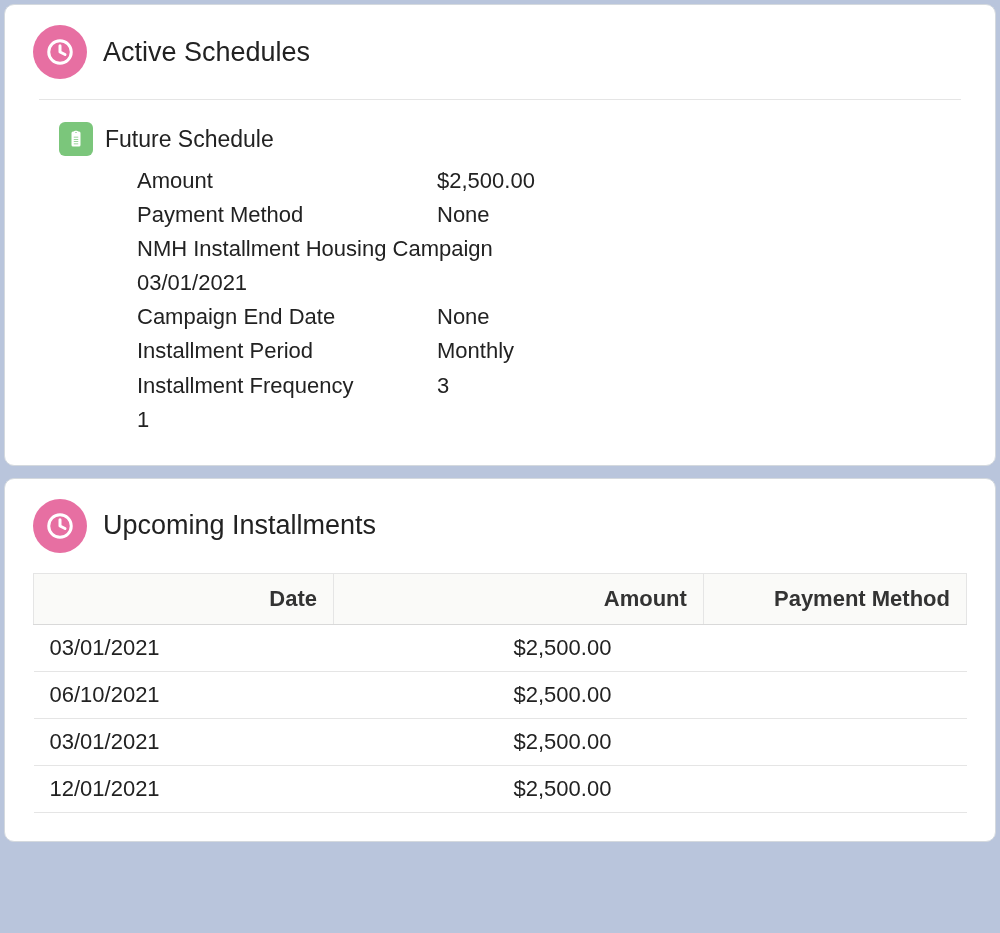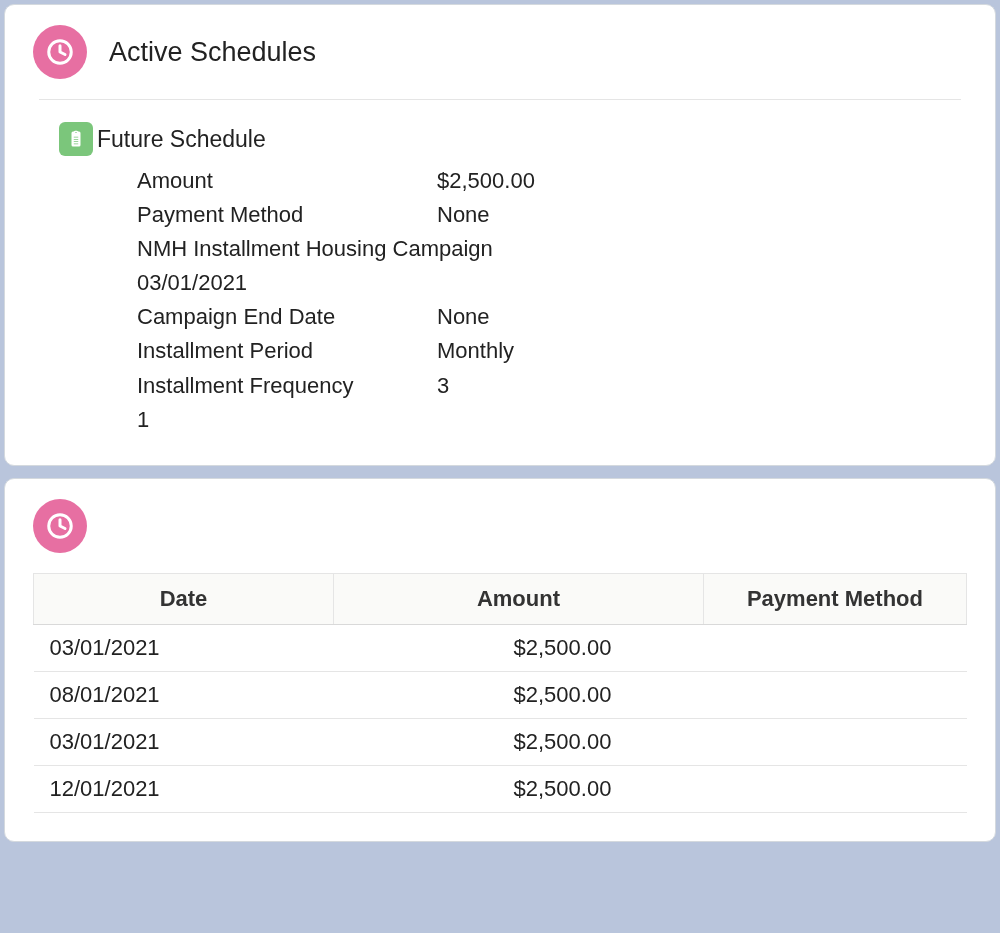--- a/index.html
+++ b/index.html
@@ -13,21 +13,21 @@
     background: #fff;
     border-radius: 10px;
     border: 1px solid #d4d9de;
     padding: 20px 28px 28px 28px;
     margin-bottom: 12px;
   }
   .card:last-child { margin-bottom: 0; }
   .card-header {
     display: flex;
     align-items: center;
-    gap: 22px;
+    gap: 16px;
     margin-bottom: 20px;
   }
   .hdr-icon {
     width: 54px; height: 54px;
     border-radius: 50%;
     background: #e76fa2;
     display: flex;
     align-items: center;
     justify-content: center;
     flex-shrink: 0;
@@ -42,21 +42,21 @@
     height: 1px;
     background: #e5e5e5;
     margin: 10px 6px 22px 6px;
   }
   .schedule-block {
     padding-left: 26px;
   }
   .schedule-head {
     display: flex;
     align-items: center;
-    gap: 4px;
+    gap: 12px;
     margin-bottom: 8px;
   }
   .clip-icon {
     width: 34px; height: 34px;
     border-radius: 6px;
     background: #7bc67b;
     display: flex;
     align-items: center;
     justify-content: center;
     flex-shrink: 0;
@@ -80,21 +80,21 @@
     width: 300px;
     flex-shrink: 0;
   }
   .detail-value { }
   table.inst {
     width: 100%;
     border-collapse: collapse;
     margin-top: 4px;
   }
   table.inst th {
-    text-align: center;
+    text-align: right;
     font-size: 22px;
     font-weight: 600;
     color: #333;
     background: #fafaf8;
     border: 1px solid #e5e5e5;
     border-bottom: 1px solid #d9d9d9;
     padding: 12px 16px;
   }
   table.inst td {
     font-size: 22px;
@@ -163,37 +163,38 @@
 </div>
 
 <div class="card">
   <div class="card-header">
     <div class="hdr-icon">
       <svg viewBox="0 0 24 24" fill="none" stroke="#fff" stroke-width="2.4" stroke-linecap="round" stroke-linejoin="round">
         <circle cx="12" cy="12" r="9"></circle>
         <polyline points="12 7 12 12 16 14"></polyline>
       </svg>
     </div>
+    <div class="card-title">Upcoming Installments</div>
   </div>
   <table class="inst">
     <thead>
       <tr>
         <th>Date</th>
         <th>Amount</th>
         <th>Payment Method</th>
       </tr>
     </thead>
     <tbody>
       <tr>
         <td class="col-date">03/01/2021</td>
         <td class="col-amt">$2,500.00</td>
         <td></td>
       </tr>
       <tr>
-        <td class="col-date">08/01/2021</td>
+        <td class="col-date">06/10/2021</td>
         <td class="col-amt">$2,500.00</td>
         <td></td>
       </tr>
       <tr>
         <td class="col-date">03/01/2021</td>
         <td class="col-amt">$2,500.00</td>
         <td></td>
       </tr>
       <tr>
         <td class="col-date">12/01/2021</td>

